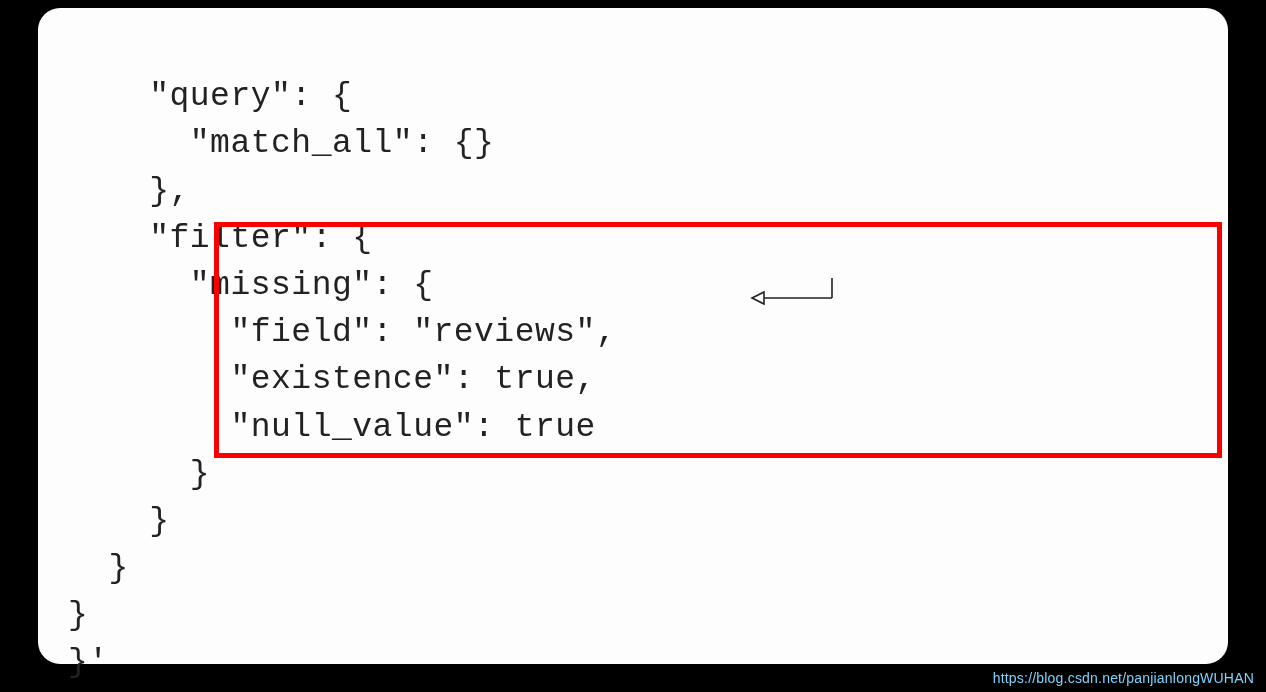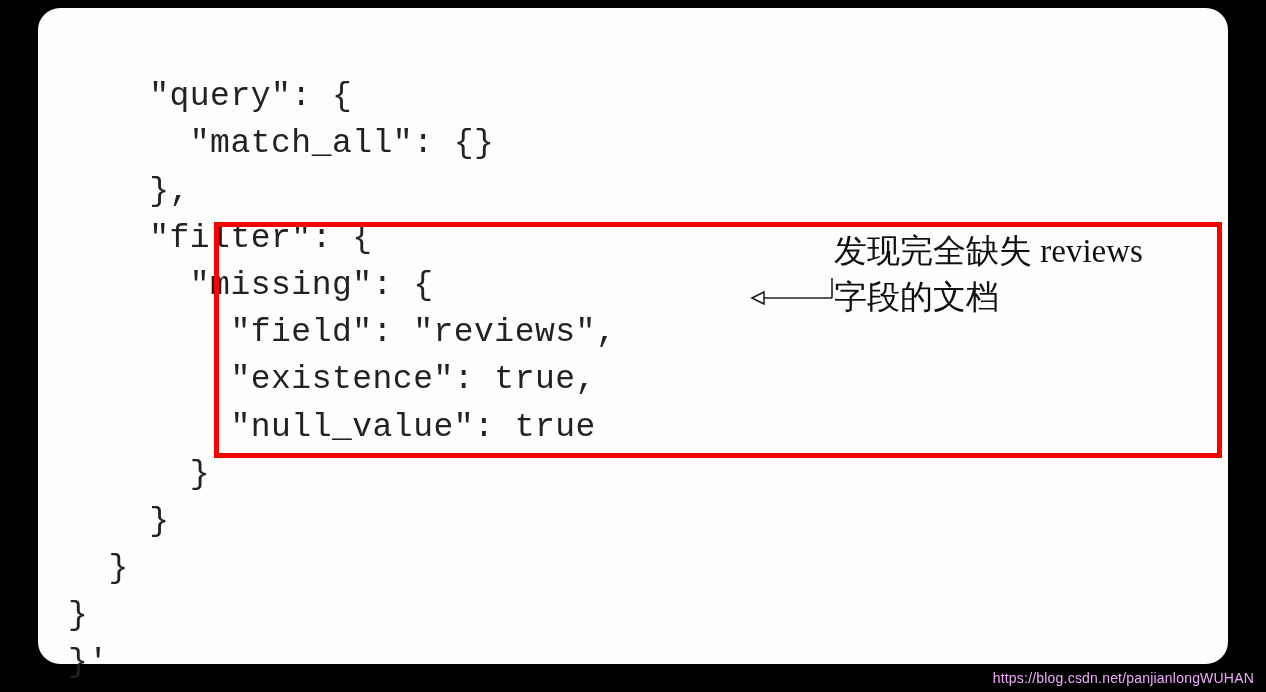--- a/index.html
+++ b/index.html
@@ -56,21 +56,21 @@
       width: 90px;
       height: 40px;
       pointer-events: none;
     }
     .watermark {
       position: absolute;
       right: 12px;
       bottom: 6px;
       font-family: Arial, sans-serif;
       font-size: 14px;
-      color: #f0abfc;
+      color: #7dd3fc;
       letter-spacing: 0.2px;
     }
   </style>
 </head>
 <body>
 
 <div class="paper">
 
   <div class="code-area">
 <span>    "query": {</span>
@@ -88,18 +88,16 @@
 <span>}'</span></div>
 
   <div class="highlight-box"></div>
 
   <svg class="arrow-svg" viewBox="0 0 90 40">
     <line x1="82" y1="2" x2="82" y2="22" stroke="#222" stroke-width="1.6"></line>
     <line x1="82" y1="22" x2="12" y2="22" stroke="#222" stroke-width="1.6"></line>
     <polygon points="2,22 14,16 14,28" fill="#fdfdfd" stroke="#222" stroke-width="1.6"></polygon>
   </svg>
 
-  <div class="annotation"><span>发现完全缺失 reviews</span>
-<span>字段的文档</span></div>
 
 </div>
 
 <div class="watermark">https://blog.csdn.net/panjianlongWUHAN</div>
 
 </body></html>

